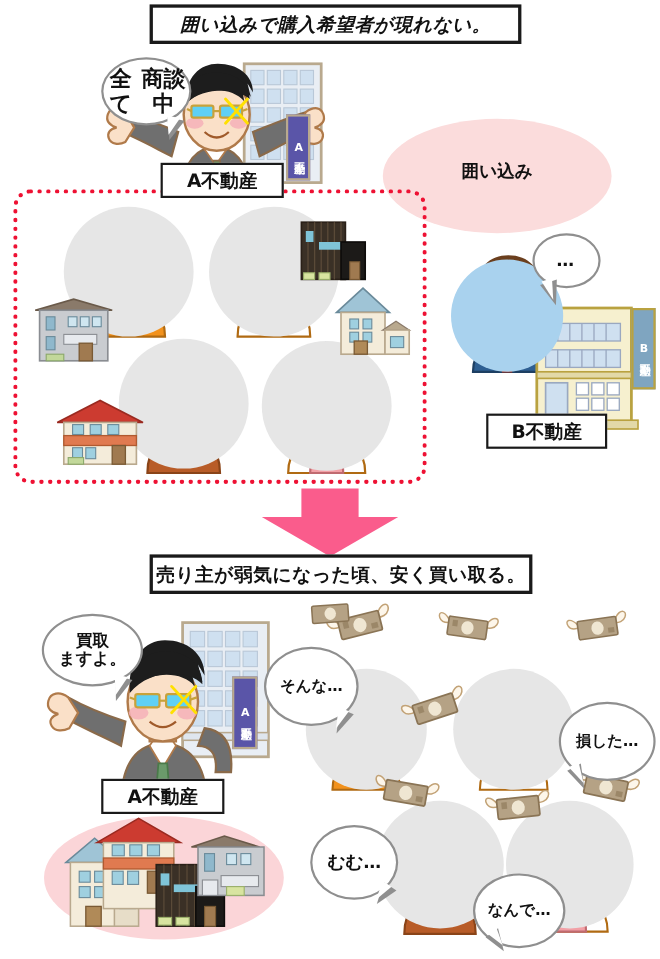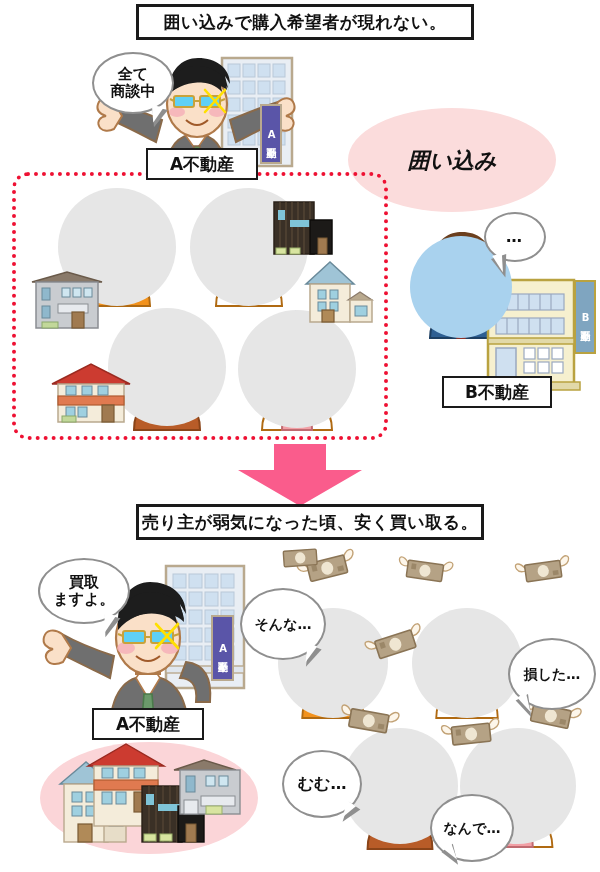--- a/index.html
+++ b/index.html
@@ -58,26 +58,26 @@
   svg{display:block;overflow:visible;}
   .vert-text{
     writing-mode:vertical-rl;text-orientation:upright;
     font-weight:bold;color:#fff;line-height:1;
     display:flex;align-items:center;justify-content:center;
   }
 </style>
 </head>
 <body>
 
-<div class="abs title-box" style="left:136px;top:4px;width:338px;height:36px;font-size:17px;">
+<div class="abs title-box" style="left:136px;top:4px;width:338px;height:36px;font-size:17px;font-style:italic;">
   <span>囲い込みで購入希望者が現れない。</span>
 </div>
 
 <div class="abs pink-ellipse" style="left:348px;top:108px;width:208px;height:104px;">
-  <div class="ellipse-label" style="top:38px;font-size:22px;font-style:italic;">囲い込み</div>
+  <div class="ellipse-label" style="top:38px;font-size:16px;">囲い込み</div>
 </div>
 
 <div class="abs" style="left:70px;top:46px;width:250px;height:130px;z-index:20;">
   <svg width="250" height="130" viewBox="0 0 250 130">
 
     <g>
       <rect x="152" y="12" width="70" height="108" fill="#e9eef4" stroke="#b9a98e" stroke-width="2.5"></rect>
       <g fill="#cfe0f0" stroke="#b9c8d8" stroke-width="1">
         <rect x="158" y="18" width="12" height="13"></rect>
           <rect x="173" y="18" width="12" height="13"></rect>
@@ -136,21 +136,21 @@
     </g>
 
     <path d="M116 74 Q127 84 138 74" fill="none" stroke="#a05a2a" stroke-width="2"></path>
   </svg>
 
   <div class="abs vert-text" style="left:190px;top:58px;width:18px;height:56px;background:#5a55a8;border:2px solid #b9a98e;font-size:10px;">
     <span>A不動産</span>
   </div>
 </div>
 
-<div class="bub" style="left:92px;top:52px;width:82px;height:62px;font-size:15px;flex-direction:column;">
+<div class="bub" style="left:92px;top:52px;width:82px;height:62px;font-size:20px;flex-direction:row;">
   <span>全て</span>
   <span>商談中</span>
   <span class="tail outer" style="left:56px;top:54px;border-width:20px 10px 0 6px;transform:rotate(12deg);"></span>
   <span class="tail inner" style="left:56px;top:52px;border-width:17px 7px 0 5px;transform:rotate(12deg);"></span>
 </div>
 
 <div class="abs plate" style="left:146px;top:148px;width:112px;height:32px;font-size:17px;">
   <span>A不動産</span>
 </div>
 

